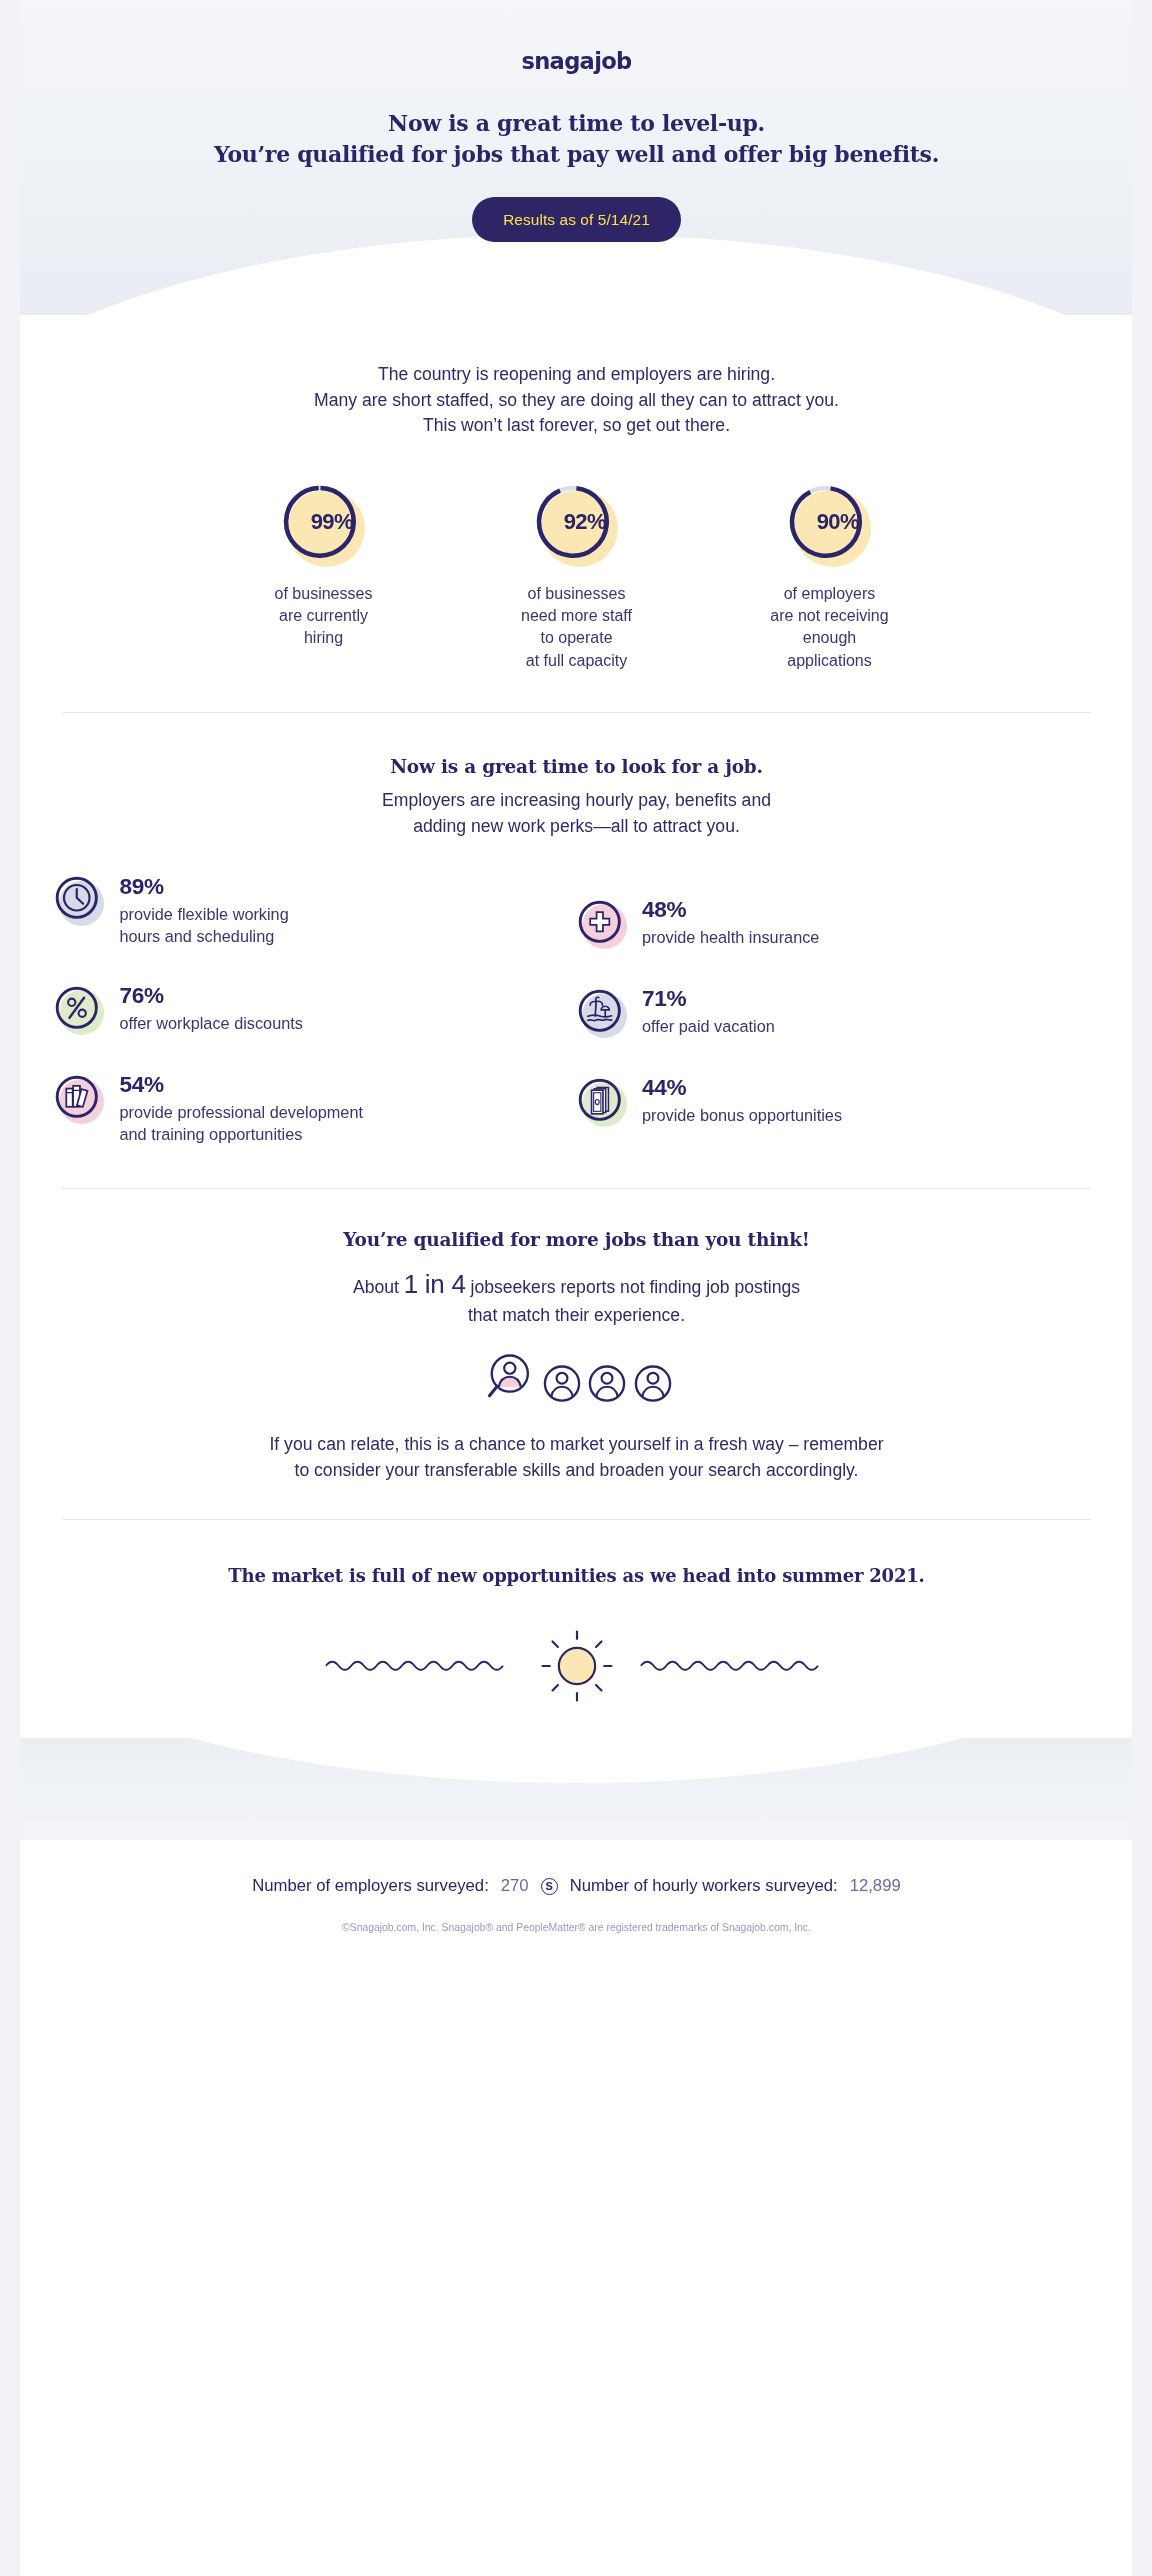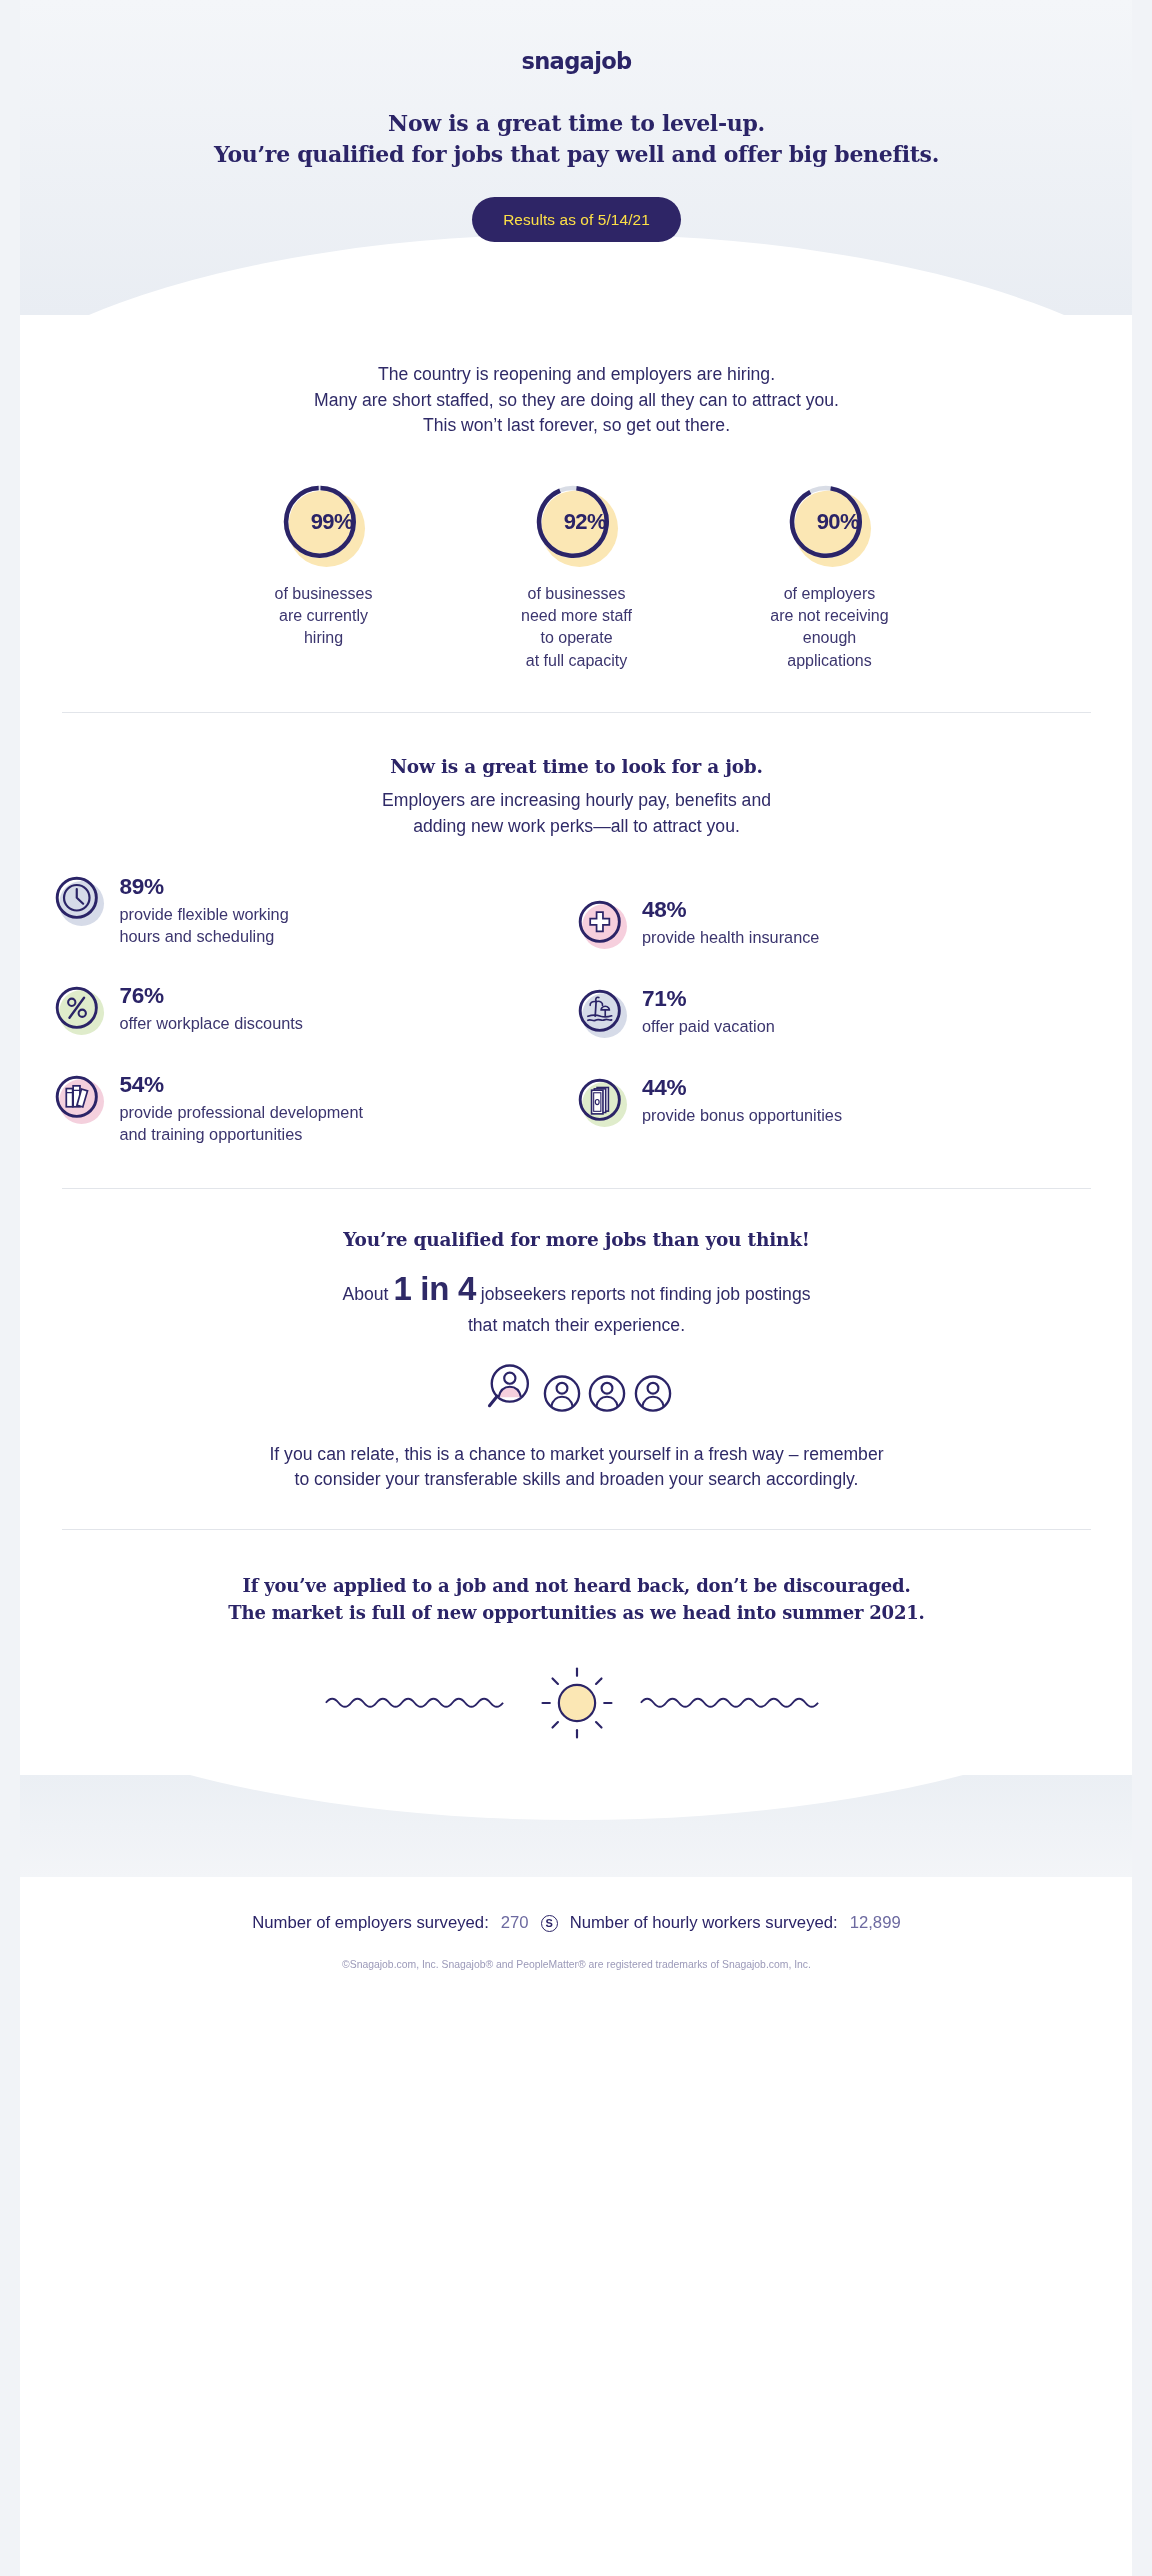--- a/index.html
+++ b/index.html
@@ -185,22 +185,22 @@
 
   
   .one-in-four {
     color:#2f2a67;
     font-size:17.6px;
     text-align:center;
     line-height:1.4;
     margin-top:16.3px;
   }
   .big-frac {
-    font-size:33px;
-    font-weight:bold;
+    font-size:26px;
+    font-weight:normal;
     letter-spacing:-0.3px;
   }
   .people {
     display:flex;
     justify-content:center;
     align-items:flex-end;
     gap:5.4px;
     margin-top:23.5px;
   }
 
@@ -533,21 +533,20 @@
         <div>If you can relate, this is a chance to market yourself in a fresh way – remember</div>
         <div>to consider your transferable skills and broaden your search accordingly.</div>
       </div>
     </div>
 
     <div style="height:36px;"></div>
     <div class="divider"></div>
 
     <div style="padding:42px 54px 0 54px;">
       <div class="sec-head" style="font-size:18px;line-height:1.5;">
-        <div>If you’ve applied to a job and not heard back, don’t be discouraged.</div>
         <div>The market is full of new opportunities as we head into summer 2021.</div>
       </div>
 
       <div class="sun-row">
         <svg width="190" height="23.5" viewBox="0 0 210 26">
           <path d="M2 13 q7 -9 14 0 t14 0 t14 0 t14 0 t14 0 t14 0 t14 0 t14 0 t14 0 t14 0 t14 0 t14 0 t14 0 t14 0" fill="none" stroke="#2b2467" stroke-width="2.1"></path>
         </svg>
         <svg width="78" height="78" viewBox="0 0 86 86">
           <circle cx="43" cy="43" r="20" fill="#fbe7b4" stroke="#2b2467" stroke-width="2.4"></circle>
           <g stroke="#2b2467" stroke-width="2.4" stroke-linecap="round">

